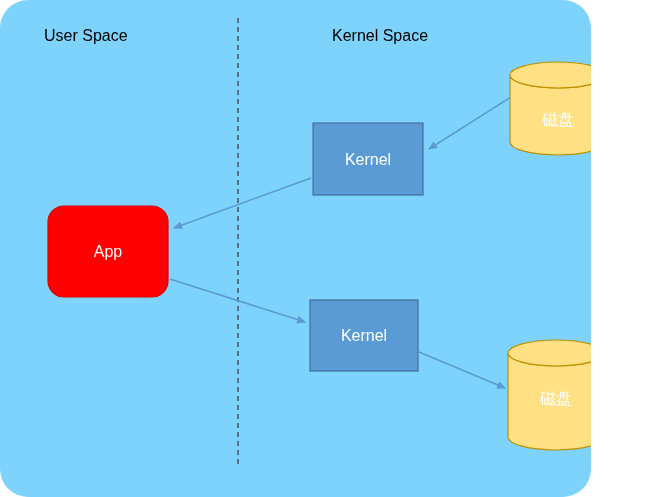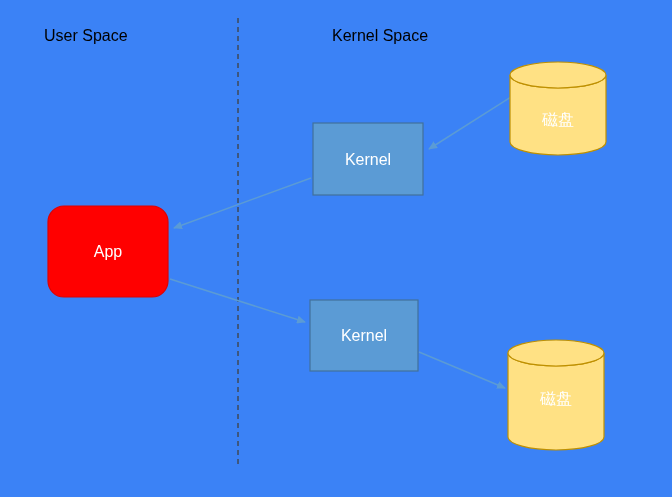--- a/index.html
+++ b/index.html
@@ -2,25 +2,26 @@
 <html><head>
 <meta charset="utf-8">
 <style>
   html, body {
     margin: 0;
     padding: 0;
     background: #ffffff;
   }
   .canvas {
     position: relative;
-    width: 672px;
+    width: 591px;
     height: 497px;
-    background: #3b82f6;
+    background: #7dd3fc;
     overflow: hidden;
     font-family: "Liberation Sans", sans-serif;
+    border-radius: 28px;
   }
   svg text {
     font-family: "Liberation Sans", sans-serif;
   }
   .region-label {
     font-size: 16px;
   }
   .node-label {
     font-size: 16px;
     text-anchor: middle;

